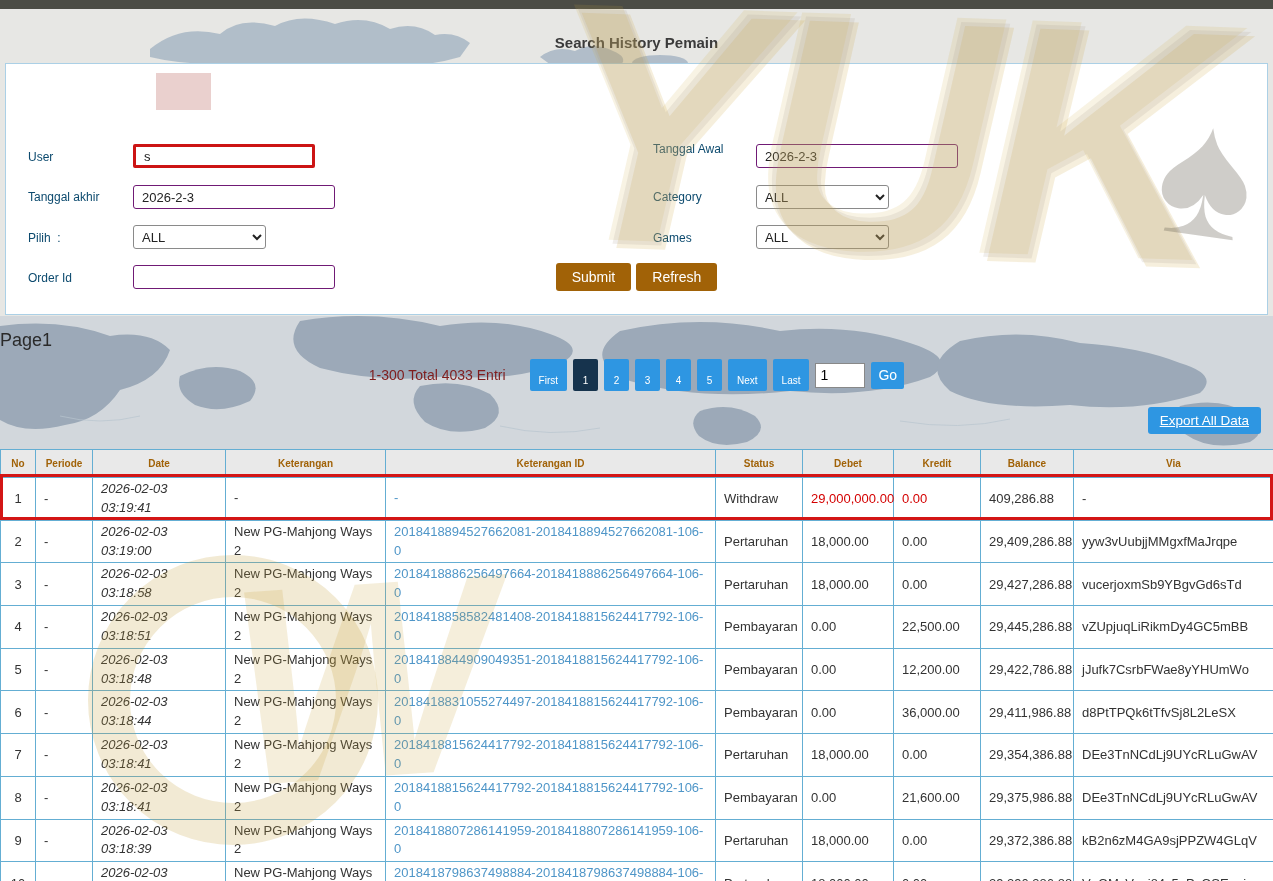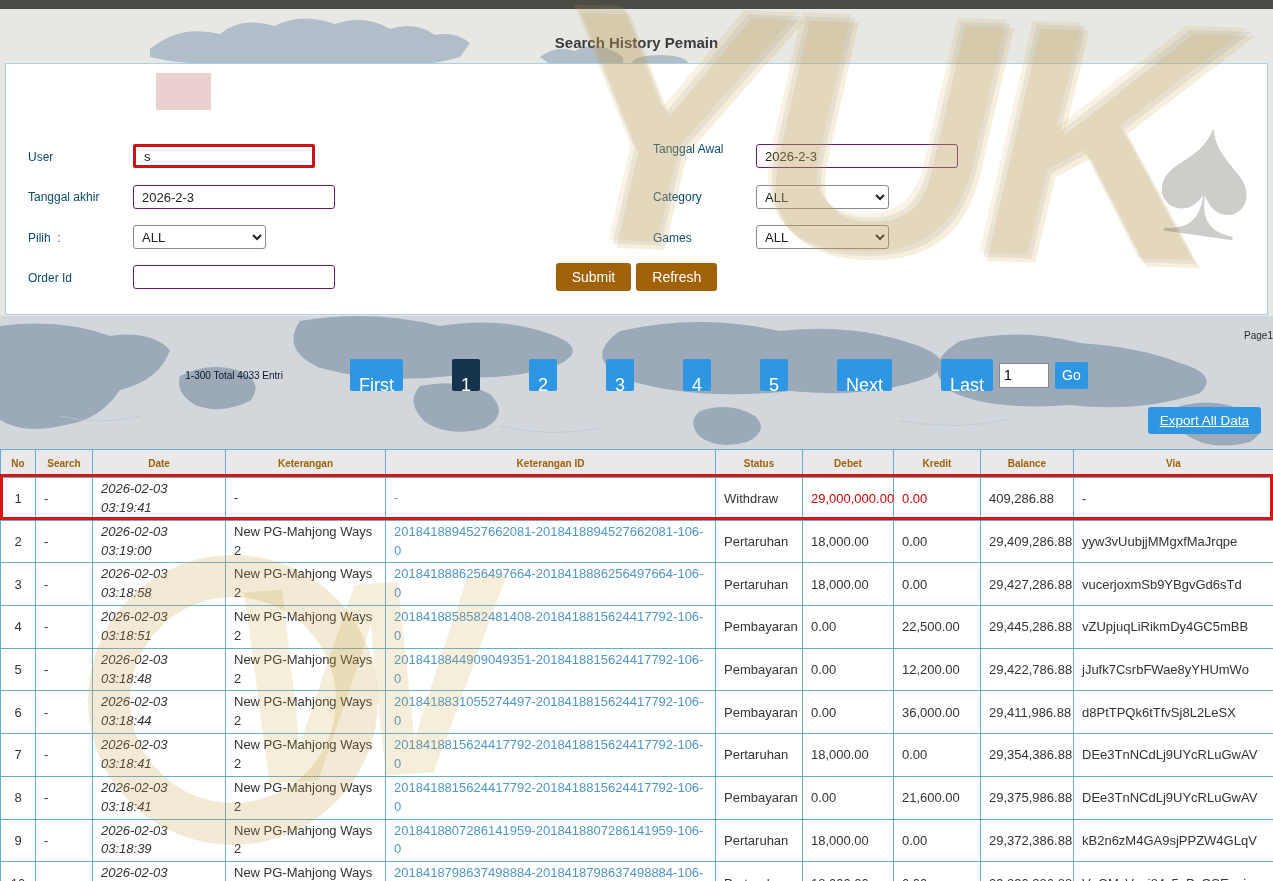--- a/index.html
+++ b/index.html
@@ -41,31 +41,30 @@
     position: absolute; left: 150px; top: 9px; width: 55px; height: 37px;
     background: #e9cdcb; opacity: .95; z-index: 3;
   }
   .btn-row { position: absolute; top: 199px; left: 0; width: 100%; display: flex; justify-content: center; gap: 5px; }
   .btn {
     background: #a16207; color: #fff; border: none; border-radius: 3px;
     height: 28px; padding: 0 16px; font-size: 14px; cursor: pointer;
     font-family: "Liberation Sans", sans-serif;
   }
   
-  .page-indicator { position: absolute; top: 330px; left: 0; width: 100%; text-align: right; font-size: 10px; color: #2a2a2a; z-index: 2; padding-left: 36px; }
+  .page-indicator { position: absolute; top: 330px; left: 0; width: 100%; text-align: left; font-size: 18px; color: #2a2a2a; z-index: 2; }
   .pag-bar {
     position: absolute; top: 359px; left: 0; width: 100%; z-index: 2;
     display: flex; justify-content: center; align-items: center; gap: 6px;
   }
-  .entries { font-size: 10px; color: #0f172a; margin-right: 18px; }
+  .entries { font-size: 14px; color: #7f1d1d; margin-right: 18px; }
   .pbtn {
     background: #2e96e2; color: #fff; border: none; border-radius: 2px;
-    height: 28px; min-width: 25px; padding: 16px 9px; font-size: 18px; cursor: pointer;
+    height: 28px; min-width: 25px; padding: 16px 9px; font-size: 10px; cursor: pointer;
     font-family: "Liberation Sans", sans-serif;
-    margin-left: 43px;
   }
   .pbtn.active { background: #16334d; }
   .goto-ipt { width: 50px; height: 25px; border: 1px solid #888; font-size: 14px; padding: 0 4px; }
   .gobtn { background: #2e96e2; color: #fff; border: none; border-radius: 2px; height: 27px; padding: 0 7px; font-size: 14px; cursor: pointer; font-family: "Liberation Sans", sans-serif; }
   .export-btn {
     position: absolute; top: 407px; right: 12px; z-index: 2;
     background: #2e96e2; color: #fff; border: none; border-radius: 3px;
     height: 27px; padding: 0 12px; font-size: 13.5px; cursor: pointer;
     font-family: "Liberation Sans", sans-serif;
     text-decoration: underline;
@@ -208,21 +207,21 @@
       <col style="width:330px">
         <col style="width:87px">
         <col style="width:91px">
         <col style="width:87px">
       <col style="width:93px">
         <col style="width:200px">
     </colgroup>
     <thead>
       <tr>
           <th>No</th>
-          <th>Search</th>
+          <th>Periode</th>
           <th>Date</th>
           <th>Keterangan</th>
           <th>Keterangan ID</th>
           <th>Status</th>
           <th>Debet</th>
           <th>Kredit</th>
           <th>Balance</th>
           <th>Via</th>
         </tr>
     </thead>

